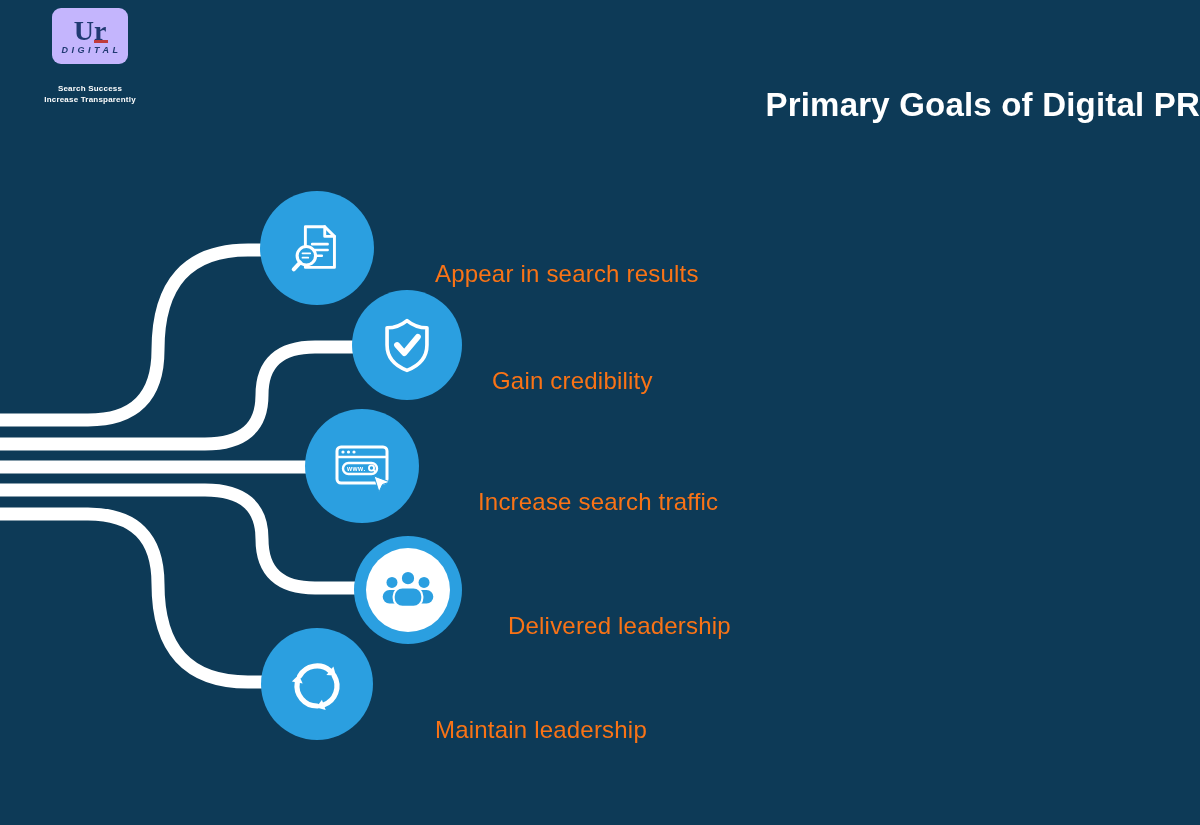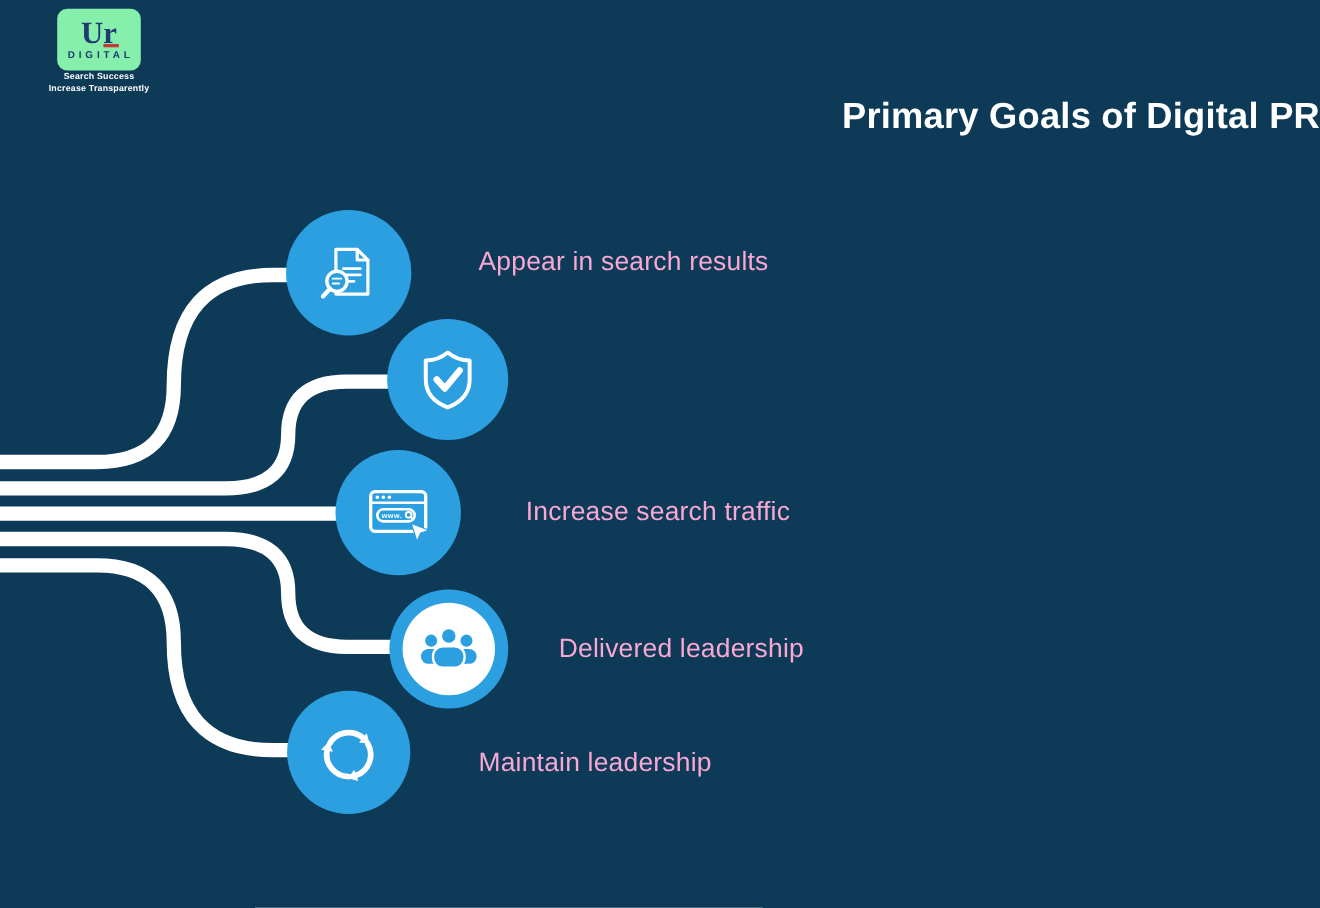--- a/index.html
+++ b/index.html
@@ -6,36 +6,36 @@
   body{font-family:"Liberation Sans", sans-serif;}
   .stage{
     position:relative;
     width:1200px;height:825px;
     background:var(--background, #0d3a57);
     overflow:hidden;
   }
   
   .logo{position:absolute;left:24px;top:8px;width:132px;text-align:center;z-index:3;}
   .logo-box{
-    width:76px;height:56px;background:#86efac;border-radius:9px;
+    width:76px;height:56px;background:#c4b5fd;border-radius:9px;
     margin:0 auto;display:flex;flex-direction:column;align-items:center;justify-content:center;
   }
   .logo-mark{
     font-family:"Liberation Serif", serif;font-weight:700;
     color:var(--logo-navy,#203a72);font-size:28px;line-height:26px;position:relative;
   }
   .logo-mark .accent{
     position:absolute;right:-2px;bottom:1px;width:14px;height:3px;
     background:var(--logo-red,#c03a3a);
   }
   .logo-name{
     font-size:9px;font-weight:600;letter-spacing:3.5px;color:var(--logo-navy,#203a72);
-    margin-top:1px;padding-left:3px;
+    margin-top:1px;padding-left:3px;font-style:italic;
   }
-  .logo-tagline{color:#ffffff;font-size:8px;font-weight:700;line-height:11px;margin-top:0;letter-spacing:.2px;}
+  .logo-tagline{color:#ffffff;font-size:8px;font-weight:700;line-height:11px;margin-top:19px;letter-spacing:.2px;}
   
   .title{
     position:absolute;left:0;top:86px;width:100%;text-align:right;
     color:#ffffff;font-size:33px;font-weight:700;line-height:38px;letter-spacing:.2px;z-index:2;
   }
   
   .branches{position:absolute;left:0;top:0;width:1200px;height:825px;z-index:1;}
   .branches path{fill:none;stroke:#ffffff;stroke-width:13;stroke-linejoin:round;}
   
   .circle{
@@ -48,22 +48,22 @@
   .c2{left:352px;top:290px;width:110px;height:110px;}
   .c3{left:305px;top:409px;width:114px;height:114px;}
   .c4{left:354px;top:536px;width:108px;height:108px;}
   .c5{left:261px;top:628px;width:112px;height:112px;}
   .inner-disc{
     width:84px;height:84px;border-radius:50%;background:#ffffff;
     display:flex;align-items:center;justify-content:center;
   }
   
   .label{
-    position:absolute;color:#f9a8d4;font-size:24px;line-height:36px;
-    font-weight:400;z-index:2;white-space:nowrap;letter-spacing:.2px;
+    position:absolute;color:#f97316;font-size:24px;line-height:36px;
+    font-weight:400;z-index:2;white-space:nowrap;letter-spacing:.2px;margin-top:36px;
   }
   .l1{left:435px;top:220px;}
   .l2{left:492px;top:327px;}
   .l3{left:478px;top:448px;}
   .l4{left:508px;top:572px;}
   .l5{left:435px;top:676px;}
 </style>
 </head>
 <body>
 
@@ -106,20 +106,21 @@
     </svg>
   </div>
   <div class="label l1">Appear in search results</div>
 
   <div class="circle c2">
     <svg width="58" height="58" viewBox="0 0 64 64">
       <path d="M32 5 C38 10 47 13 54 13 V32 C54 47 45 55 32 60 C19 55 10 47 10 32 V13 C17 13 26 10 32 5 Z" fill="none" stroke="#ffffff" stroke-width="4" stroke-linejoin="round"></path>
       <path d="M21 32 L29 41 L44 23" fill="none" stroke="#ffffff" stroke-width="6.5" stroke-linecap="round" stroke-linejoin="round"></path>
     </svg>
   </div>
+  <div class="label l2">Gain credibility</div>
 
   <div class="circle c3">
     <svg width="64" height="64" viewBox="0 0 64 64">
       <rect x="7" y="13" width="50" height="36" rx="4" fill="none" stroke="#ffffff" stroke-width="3"></rect>
       <path d="M7 23 H57" fill="none" stroke="#ffffff" stroke-width="2.4"></path>
       <circle cx="13" cy="18" r="1.6" fill="#ffffff"></circle>
       <circle cx="18.5" cy="18" r="1.6" fill="#ffffff"></circle>
       <circle cx="24" cy="18" r="1.6" fill="#ffffff"></circle>
       <rect x="13" y="29" width="34" height="11" rx="5.5" fill="none" stroke="#ffffff" stroke-width="2.4"></rect>
       <text x="17" y="37.2" font-size="6.5" fill="#ffffff" font-weight="bold" letter-spacing="0.5">www.</text>

